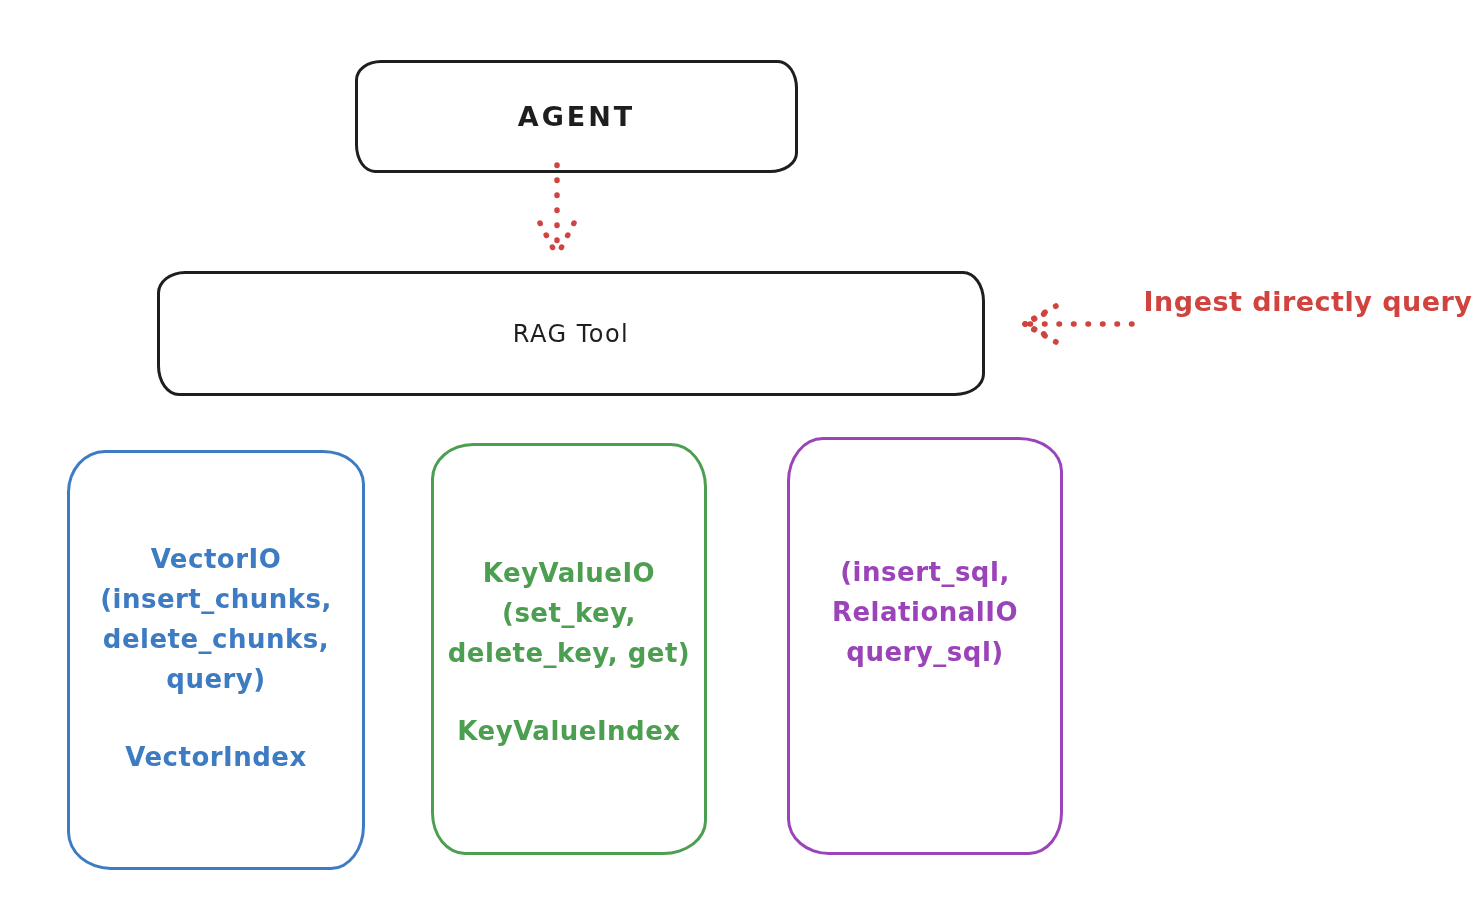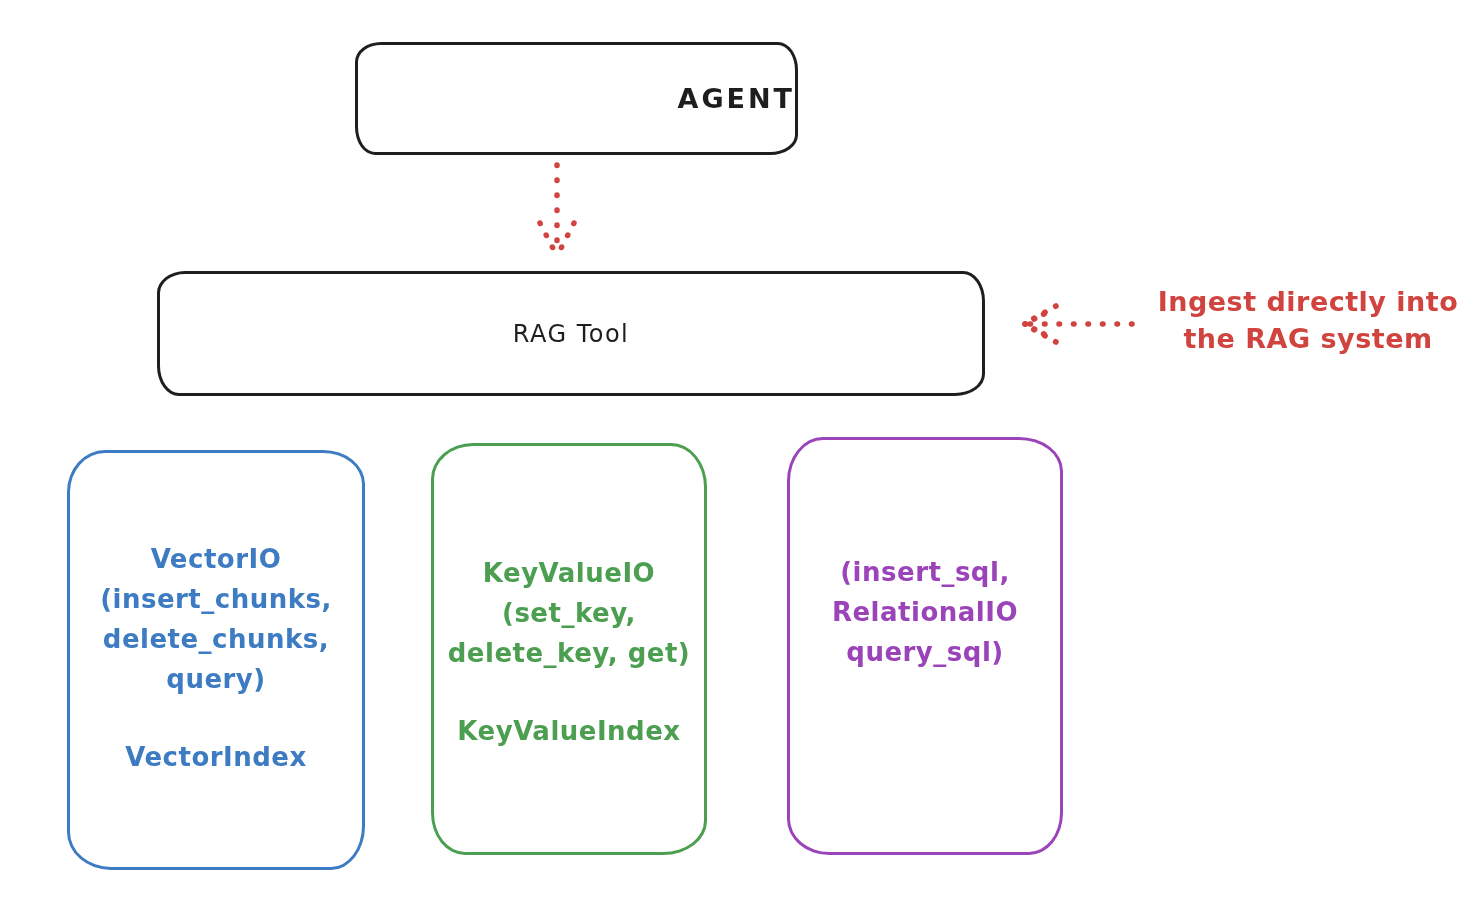--- a/index.html
+++ b/index.html
@@ -27,24 +27,23 @@
     display: flex;
     align-items: center;
     justify-content: center;
     color: var(--ink);
   }
   .node-label {
     font-weight: 600;
     letter-spacing: 3px;
   }
   .agent-node {
-    left: 355px; top: 42px; width: 443px; height: 113px;
+    left: 355px; top: 60px; width: 443px; height: 113px;
     border-radius: 26px 20px 28px 20px / 20px 28px 20px 28px;
     font-size: 27px;
-    justify-content: flex-end;
   }
   .rag-node {
     left: 157px; top: 271px; width: 828px; height: 125px;
     border-radius: 28px 22px 30px 22px / 22px 30px 22px 30px;
     font-size: 24px;
   }
   .rag-node .node-label { letter-spacing: 1.5px; font-weight: 500; }
 
   .arrow { position: absolute; }
 
@@ -117,22 +116,21 @@
     <g fill="none" style="stroke: var(--red);" stroke-width="5.5" stroke-linecap="round">
       <path d="M118 25 L16 25" stroke-dasharray="0.5 14"></path>
       <path d="M42 7 L10 25" stroke-dasharray="0.5 12"></path>
       <path d="M42 43 L10 25" stroke-dasharray="0.5 12"></path>
       <path d="M30 15 L11 25" stroke-dasharray="0.5 10"></path>
       <path d="M30 35 L11 25" stroke-dasharray="0.5 10"></path>
     </g>
   </svg>
 
   <div class="annotation">
-    <span>Ingest directly into</span><br>
-    <span>the RAG system</span>
+    <span>Ingest directly query</span><br>
   </div>
 
   <div class="backend backend-vector">
     <div class="io-lines">
       <span>VectorIO</span>
       <span>(insert_chunks,</span>
       <span>delete_chunks,</span>
       <span>query)</span>
     </div>
     <span class="index-label">VectorIndex</span>

